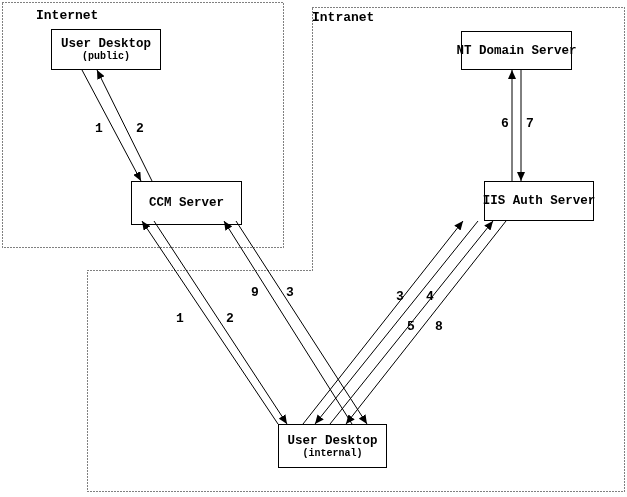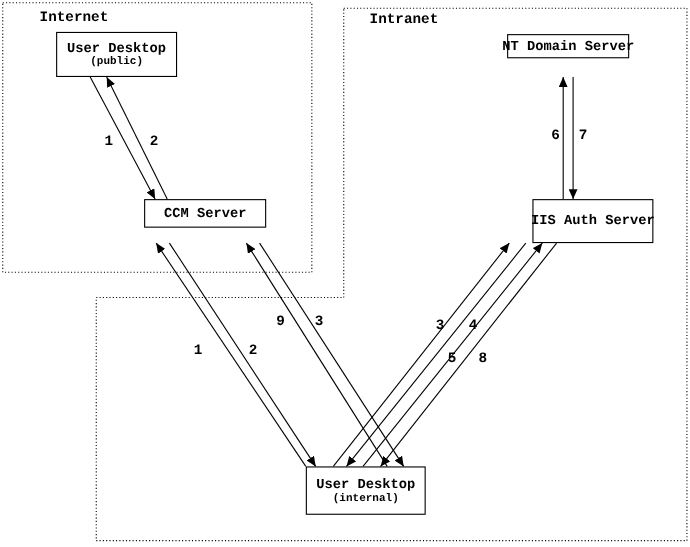--- a/index.html
+++ b/index.html
@@ -57,32 +57,32 @@
     z-index:2;
     pointer-events:none;
   }
 </style>
 </head>
 <body>
 
 <div class="canvas">
 
   <div class="region-label" style="left:12px;top:8px;margin-left:24px;">Internet</div>
-  <div class="region-label" style="left:336px;top:10px;text-align:right;">Intranet</div>
+  <div class="region-label" style="left:312px;top:10px;text-align:right;">Intranet</div>
 
   <div class="node" style="left:51px;top:29px;width:110px;height:41px;">
     <div class="title">User Desktop</div>
     <div class="subtitle">(public)</div>
   </div>
 
-  <div class="node" style="left:461px;top:31px;width:111px;height:22px;">
+  <div class="node" style="left:461px;top:31px;width:111px;height:39px;">
     <div class="title">NT Domain Server</div>
   </div>
 
-  <div class="node" style="left:131px;top:181px;width:111px;height:26px;">
+  <div class="node" style="left:131px;top:181px;width:111px;height:44px;">
     <div class="title">CCM Server</div>
   </div>
 
   <div class="node" style="left:461px;top:181px;width:110px;height:40px;margin-left:23px;">
     <div class="title">IIS Auth Server</div>
   </div>
 
   <div class="node" style="left:278px;top:424px;width:109px;height:44px;">
     <div class="title">User Desktop</div>
     <div class="subtitle">(internal)</div>

